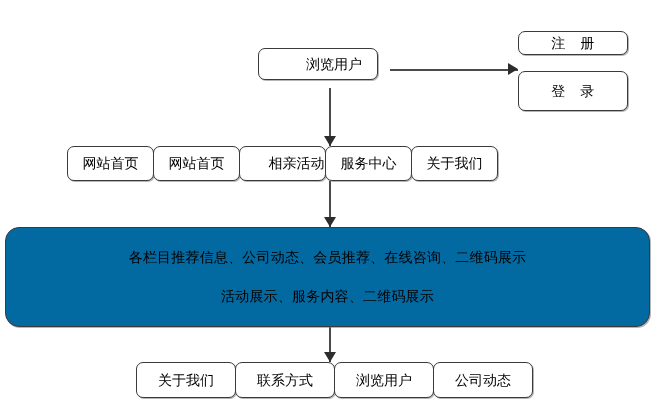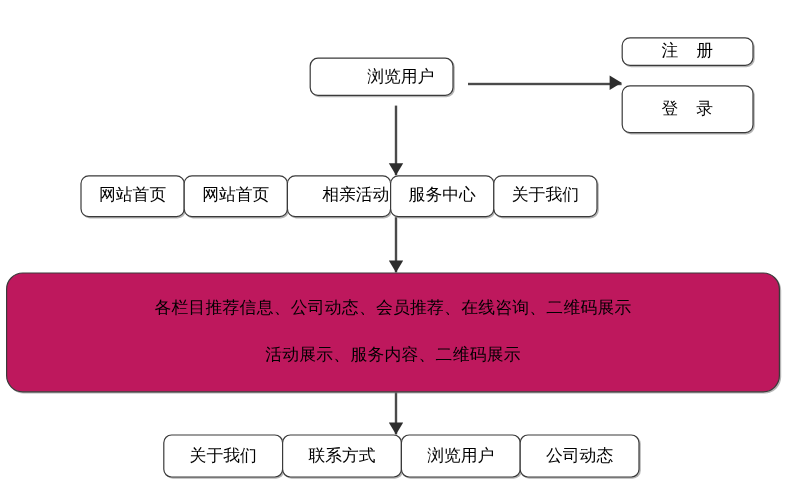--- a/index.html
+++ b/index.html
@@ -27,21 +27,21 @@
     align-items: center;
     justify-content: center;
     text-align: center;
     color: #000000;
     font-size: 14px;
     line-height: 1.2;
     box-shadow: 1px 1px 0 rgba(120,120,120,0.55);
     z-index: 3;
   }
   .node.gray {
-    background: #be185d;
+    background: #0369a1;
     border-radius: 14px;
     flex-direction: column;
     justify-content: center;
   }
   .gray .line {
     display: block;
     font-size: 14px;
     padding: 4px 0;
     letter-spacing: 0.2px;
   }

